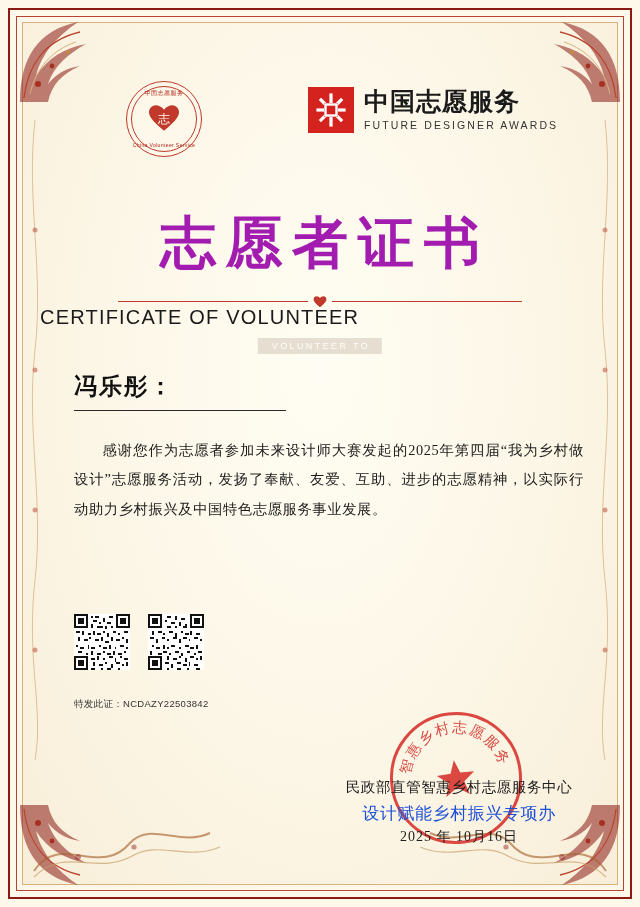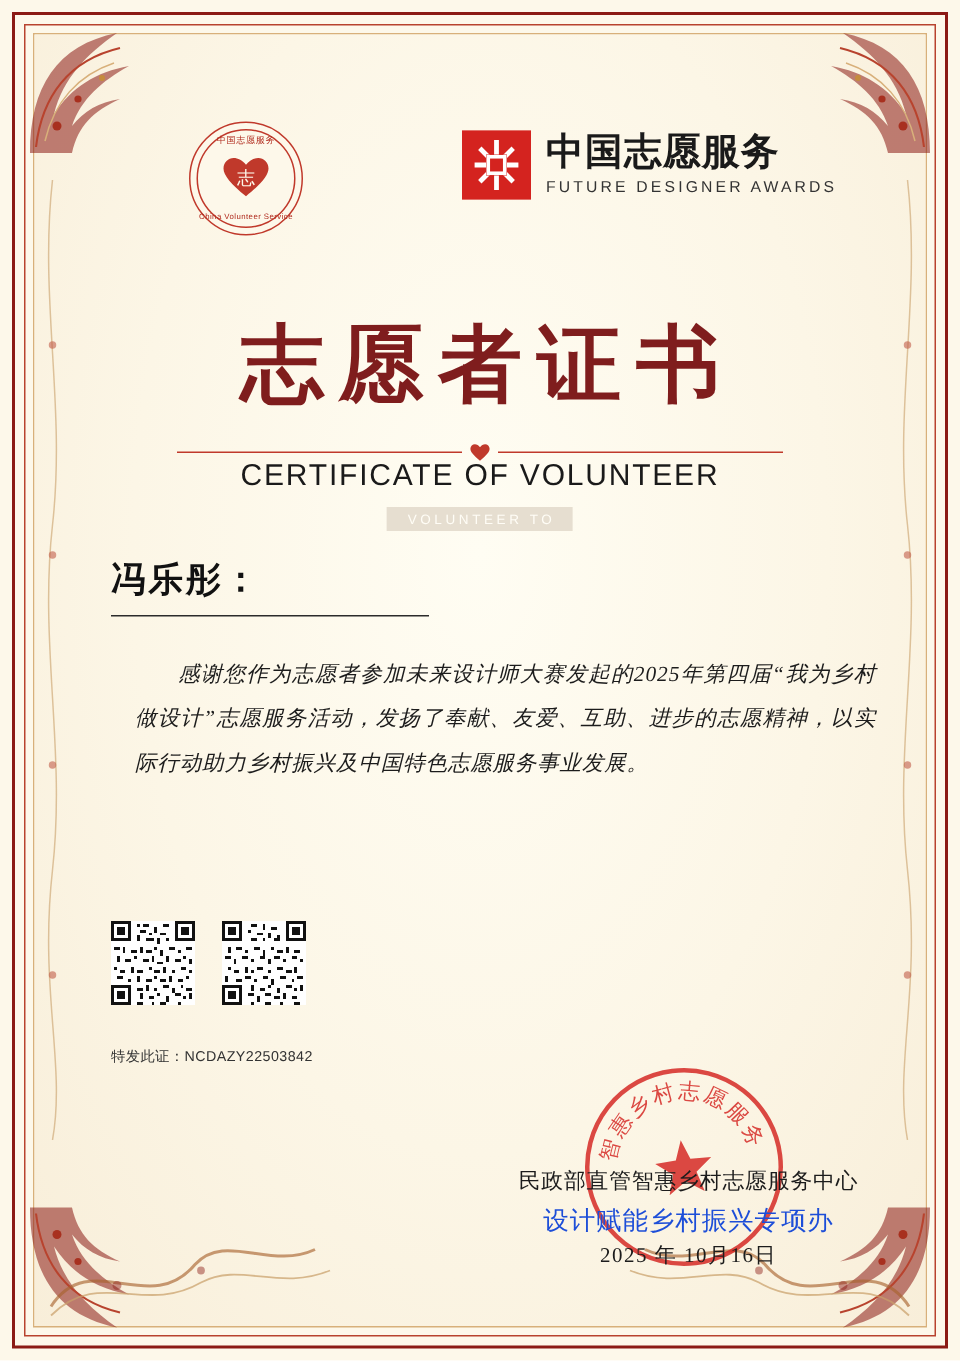--- a/index.html
+++ b/index.html
@@ -180,21 +180,21 @@
 
   
   .title-cn {
     position: absolute;
     top: 180px;
     left: 0; right: 0;
     text-align: center;
     font-size: 56px;
     font-weight: bold;
     letter-spacing: 10px;
-    color: #7f1d1d;
+    color: #a21caf;
     text-indent: 10px;
     font-family: "Liberation Sans", sans-serif;
   }
   .title-rule {
     position: absolute;
     top: 268px;
     left: 0; right: 0;
     height: 14px;
   }
   .title-rule .ln {
@@ -209,21 +209,21 @@
     position: absolute;
     left: 50%;
     top: 1px;
     transform: translateX(-50%);
     width: 14px; height: 13px;
   }
   .title-en {
     position: absolute;
     top: 280px;
     left: 0; right: 0;
-    text-align: center;
+    text-align: left;
     font-size: 20px;
     letter-spacing: 1.2px;
     color: #1a1a1a;
     font-family: "Liberation Sans", sans-serif;
   }
   .presented {
     position: absolute;
     top: 312px;
     left: 50%;
     transform: translateX(-50%);
@@ -260,21 +260,21 @@
     top: 410px;
     left: 34px;
     right: 16px;
     font-size: 14.3px;
     line-height: 2.05;
     color: #1c1c1c;
     text-align: justify;
     font-family: "Liberation Serif", serif;
     letter-spacing: .6px;
   }
-  .body-text p { margin: 0 0 8px 16px; font-style: italic; }
+  .body-text p { margin: 0 0 8px 0; }
   .body-text p.indent { text-indent: 2em; }
 
   
   .qr-row {
     position: absolute;
     top: 588px;
     left: 34px;
     display: flex;
     gap: 18px;
   }

